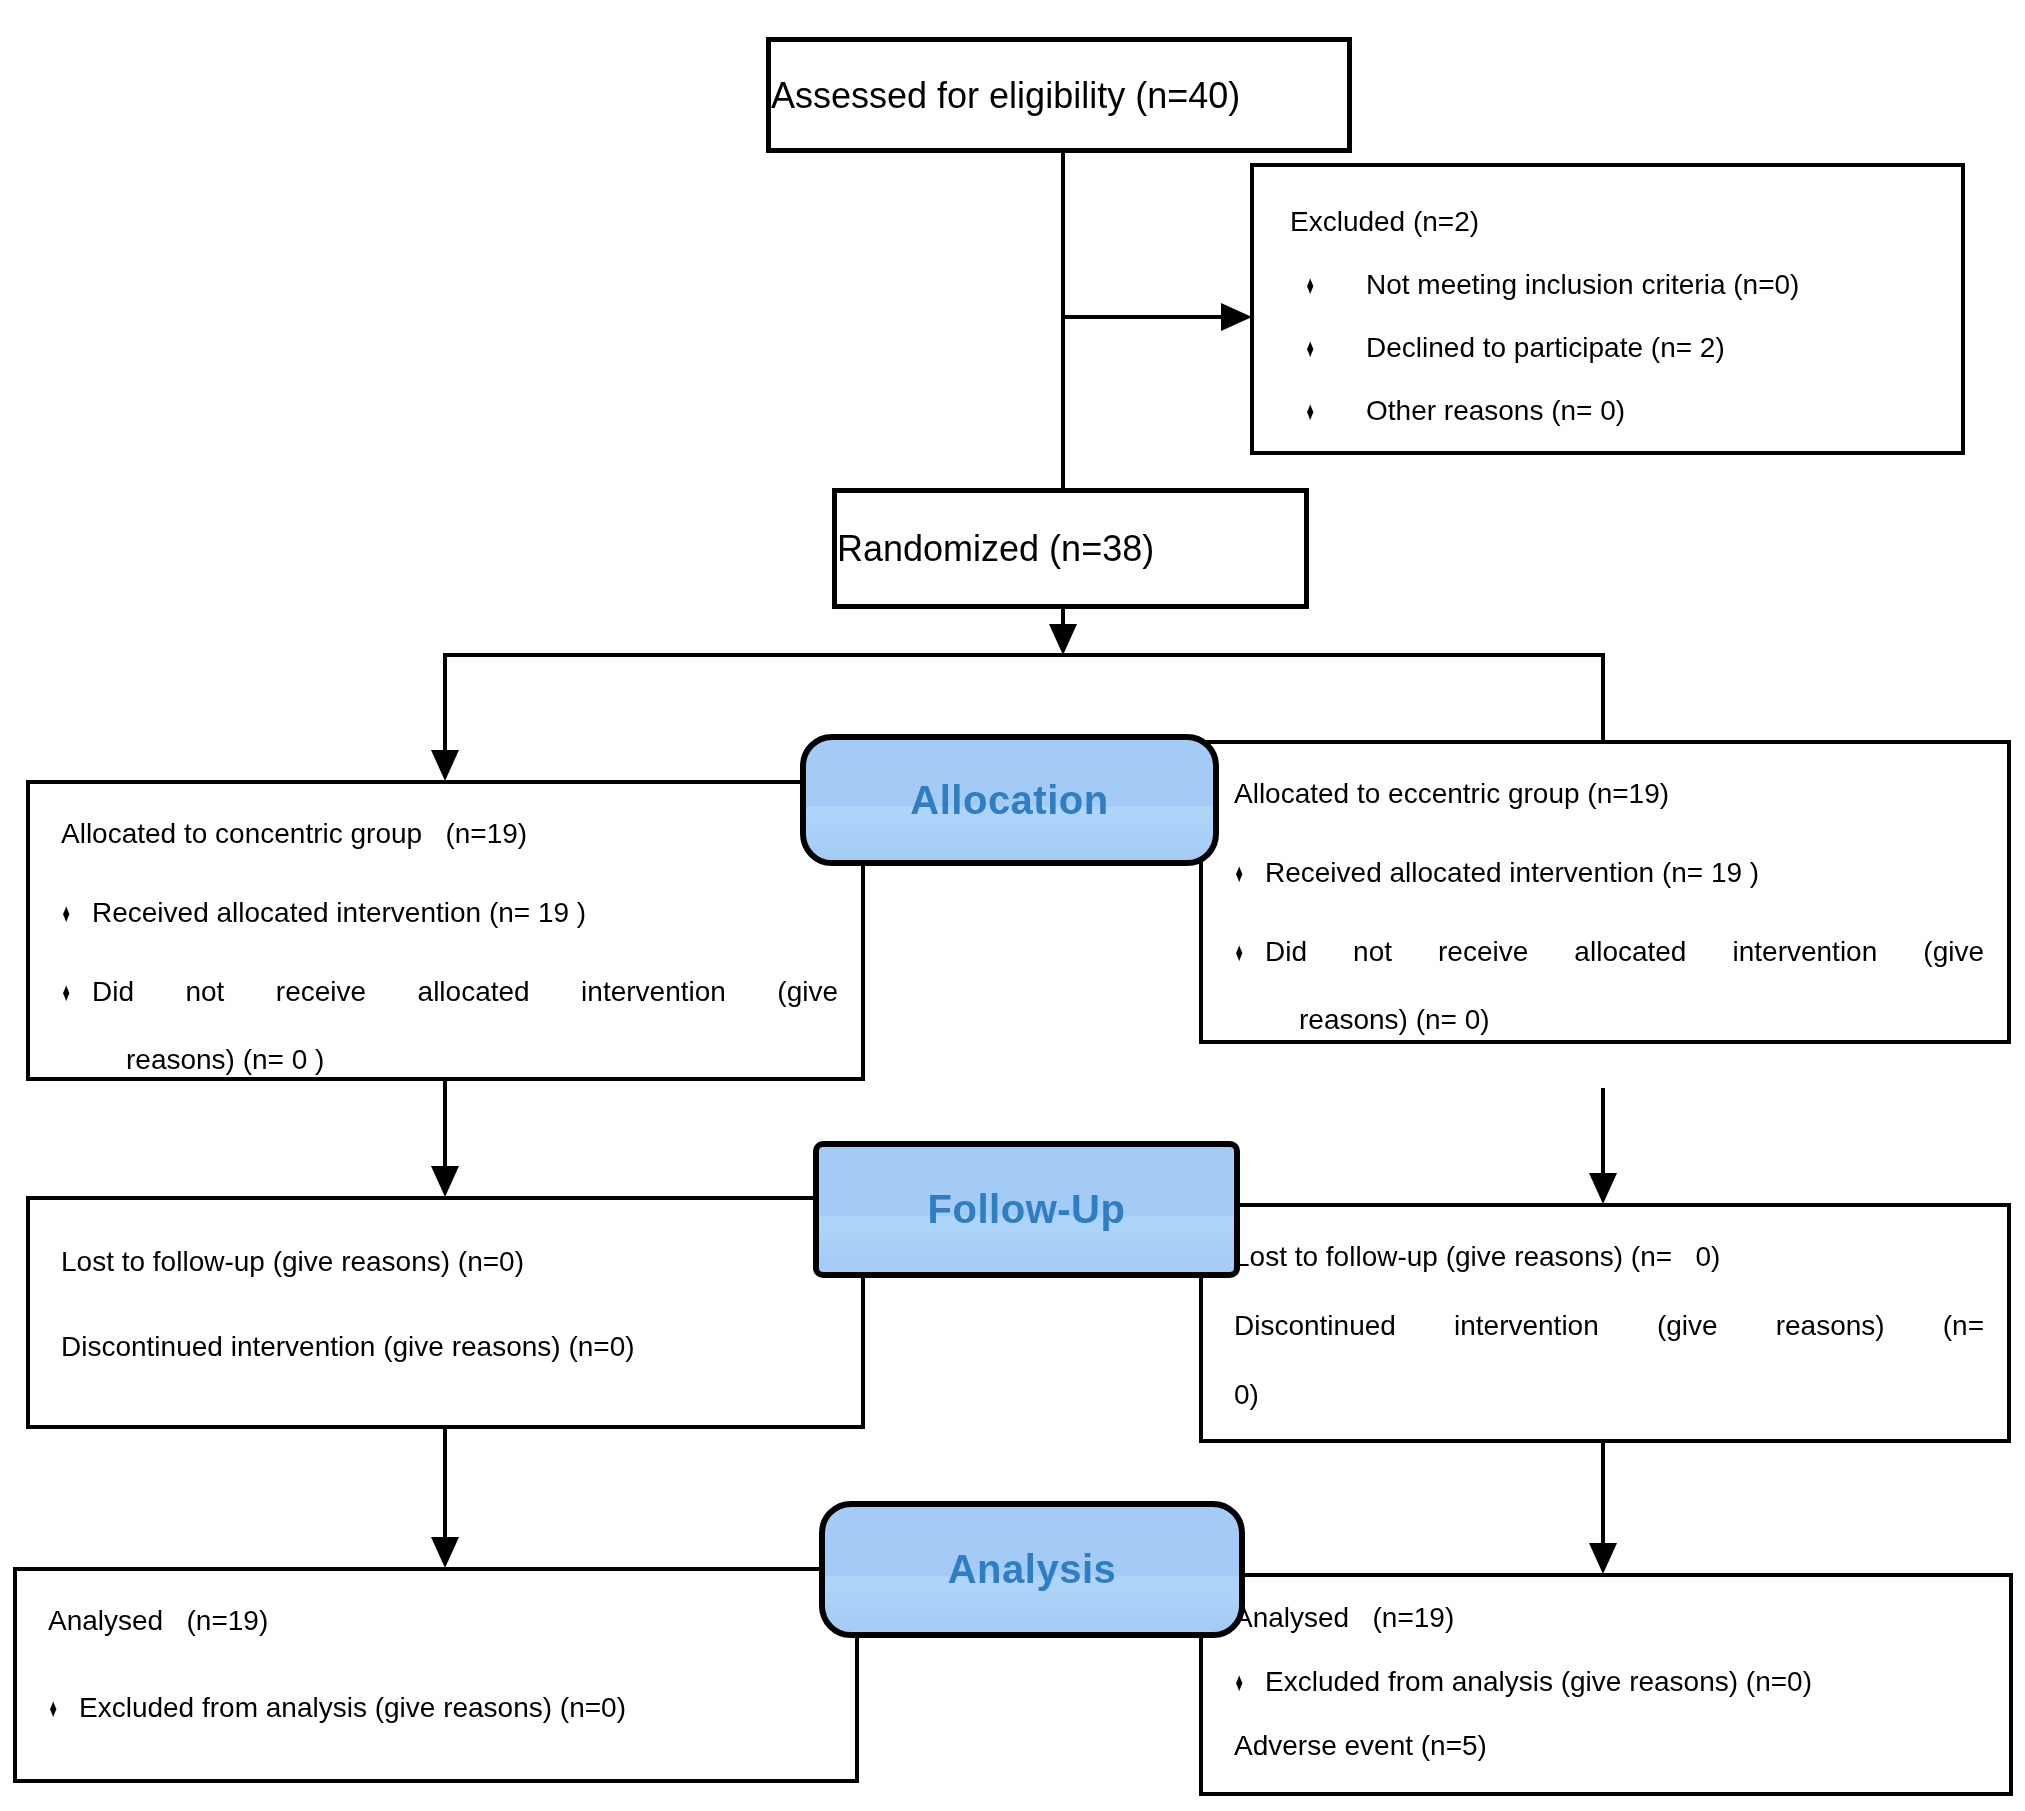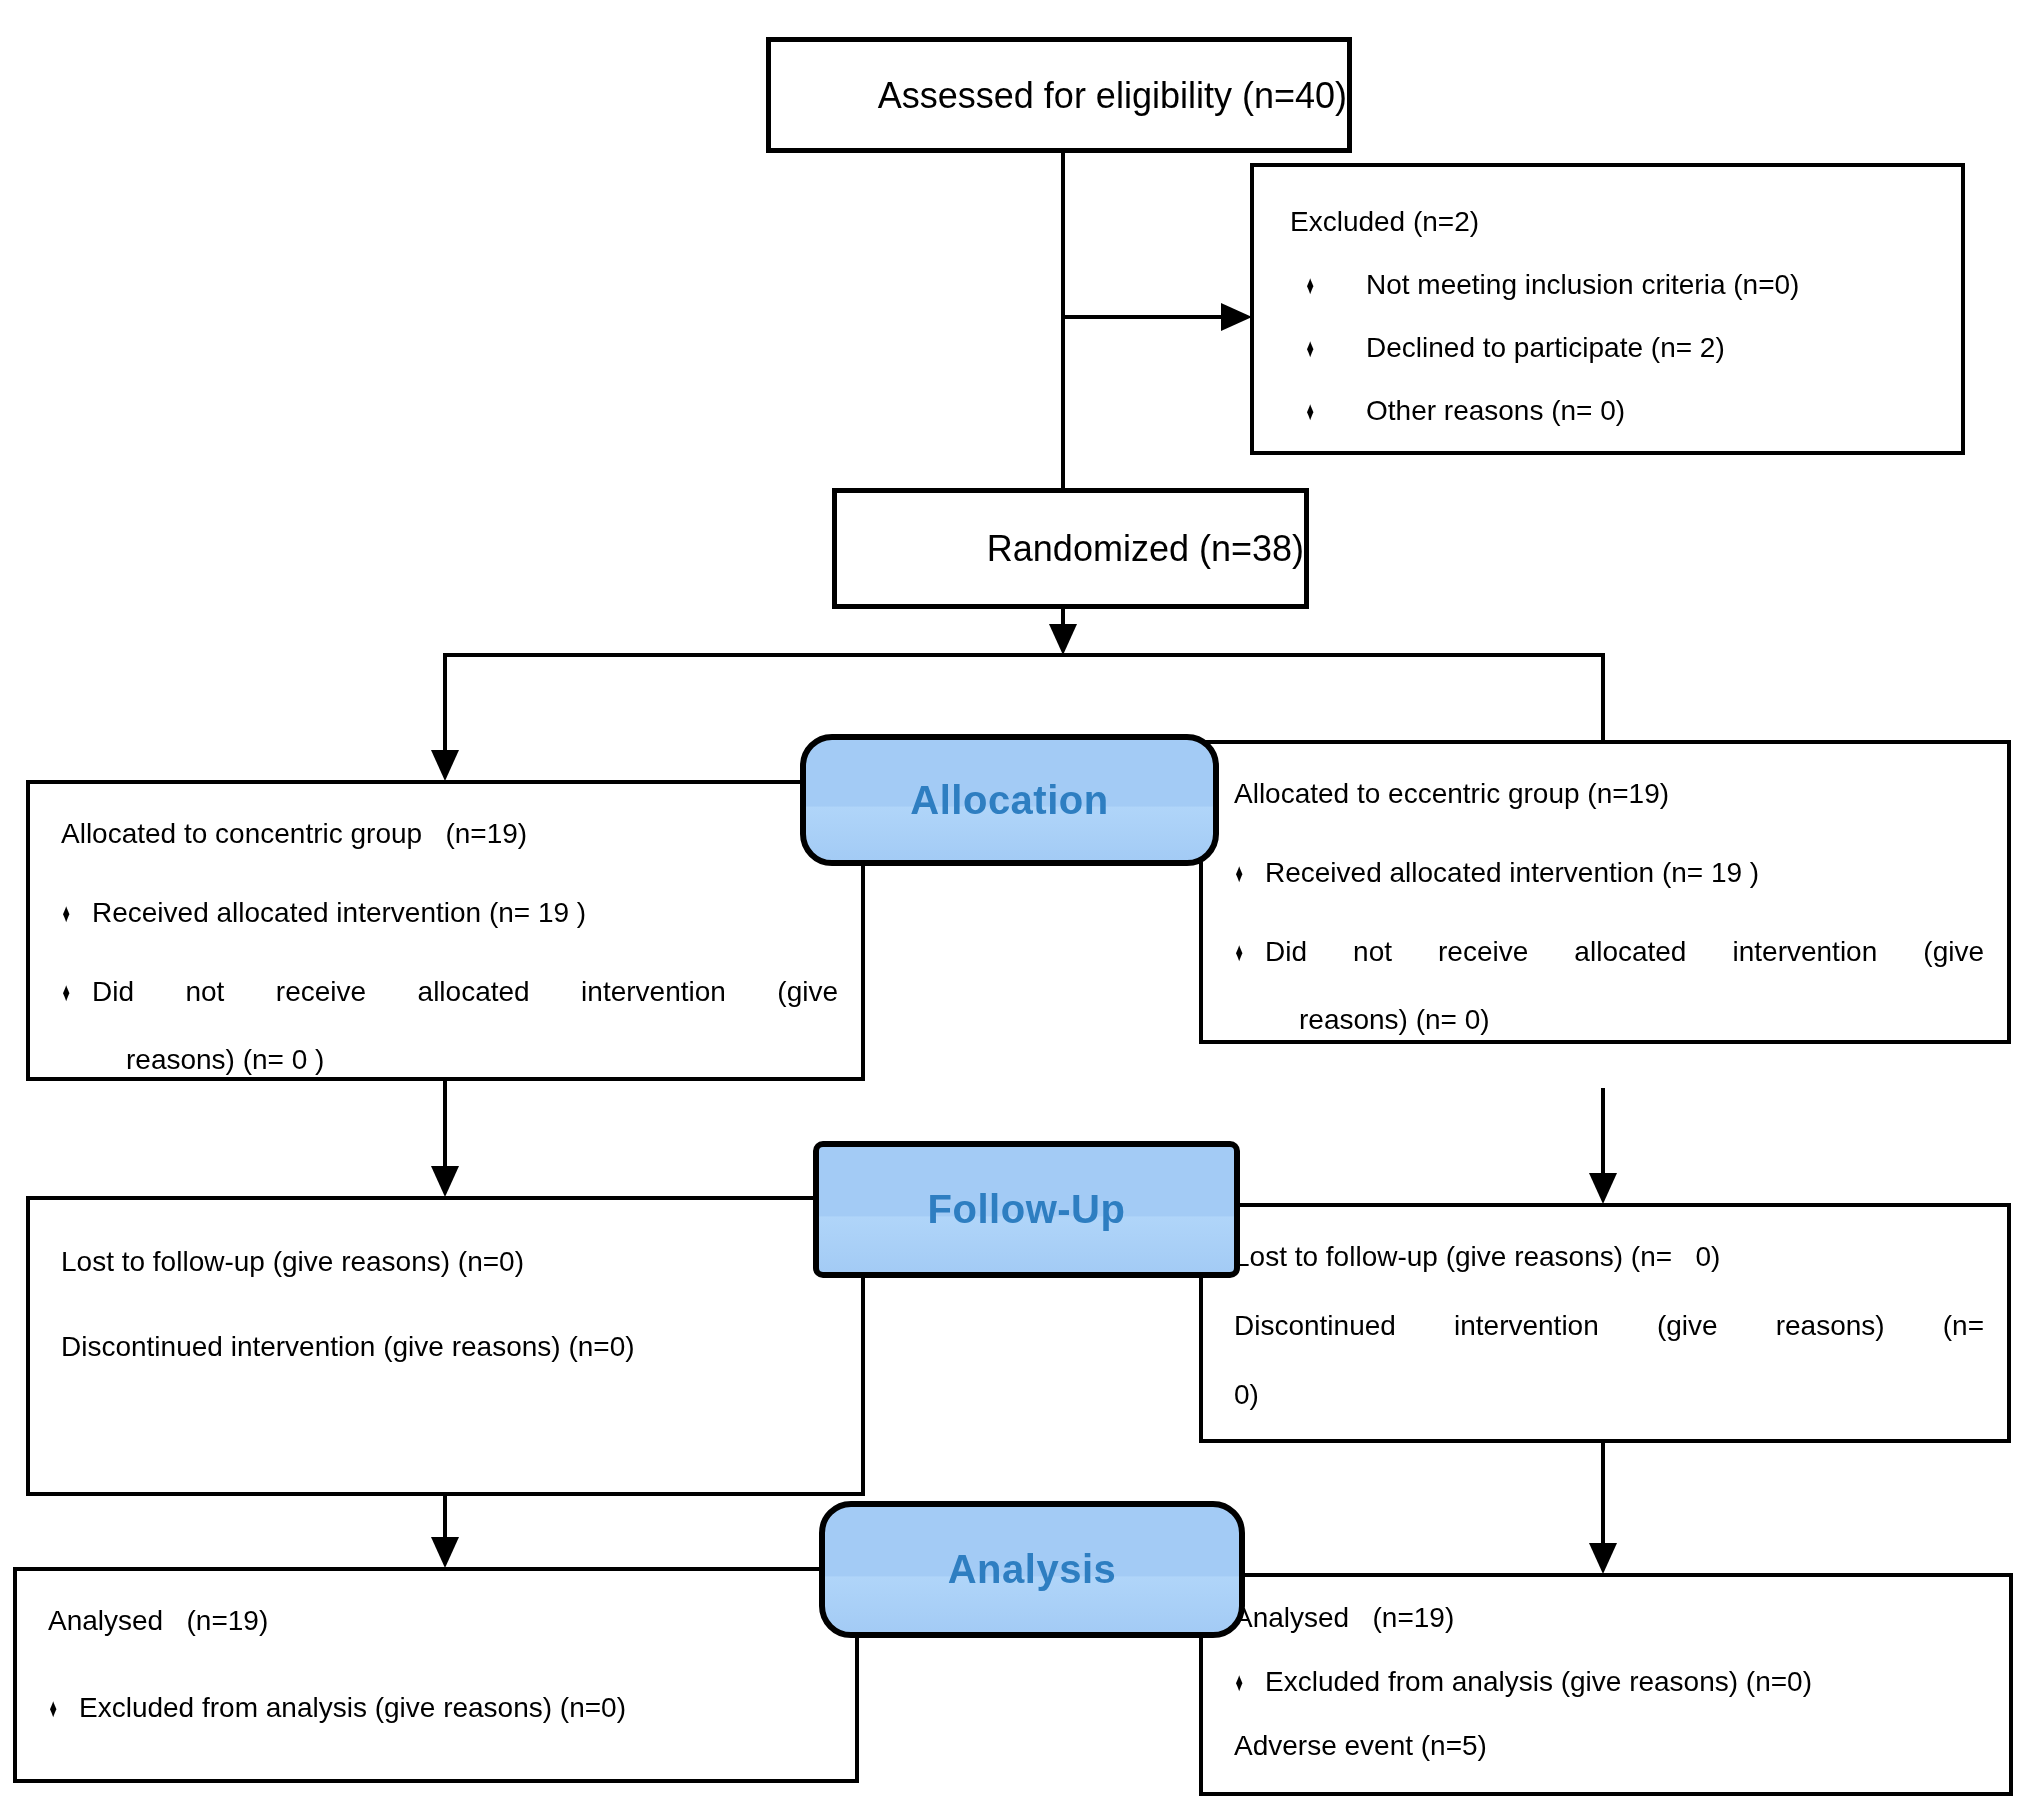--- a/index.html
+++ b/index.html
@@ -14,21 +14,21 @@
   .line { position:absolute; background:var(--line); z-index:1; }
   .arrow-down { position:absolute; width:0; height:0; z-index:1;
     border-left:14px solid transparent; border-right:14px solid transparent;
     border-top:31px solid var(--line); }
   .arrow-right { position:absolute; width:0; height:0; z-index:1;
     border-top:14px solid transparent; border-bottom:14px solid transparent;
     border-left:31px solid var(--line); }
   
   .box { position:absolute; background:#fff; border:4.1px solid var(--line);
     box-sizing:border-box; z-index:2; font-size:28px; line-height:67px; }
-  .box.center { display:flex; align-items:center; justify-content:flex-end;
+  .box.center { display:flex; align-items:center; justify-content:flex-start;
     font-size:36px; text-align:center; }
   .box.thick { border-width:5.2px; }
   
   .stage { position:absolute; box-sizing:border-box; z-index:3;
     border:6.2px solid var(--line); border-radius:32px;
     background:linear-gradient(180deg, var(--accent_fill) 0%, var(--accent_fill) 55%,
                var(--accent_fill_light) 56%, var(--accent_fill) 100%);
     color:var(--accent_text); font-weight:bold; font-size:40px;
     display:flex; align-items:center; justify-content:center; letter-spacing:0.5px; }
   .stage.enroll { border-width:7.7px; font-size:50px; }
@@ -139,21 +139,21 @@
         <span>Received allocated intervention (n= 19 )</span>
       </div>
       <div class="alrow">
         <span class="bl">♦</span>
         <div class="jline">Did not receive allocated intervention (give</div>
         <div class="indent2">reasons) (n= 0)</div>
       </div>
     </div>
   </div>
 
-  <div class="box" style="left:26px; top:1196px; width:839px; height:300px;">
+  <div class="box" style="left:26px; top:1196px; width:839px; height:233px;">
     <div class="fubody-l">
       <div class="row">Lost to follow-up (give reasons) (n=0)</div>
       <div class="row">Discontinued intervention (give reasons) (n=0)</div>
     </div>
   </div>
 
   <div class="box" style="left:1199px; top:1203px; width:812px; height:240px;">
     <div class="fubody-r">
       <div class="row">Lost to follow-up (give reasons) (n=&nbsp;&nbsp;&nbsp;0)</div>
       <div class="row jline">Discontinued intervention (give reasons) (n=</div>

